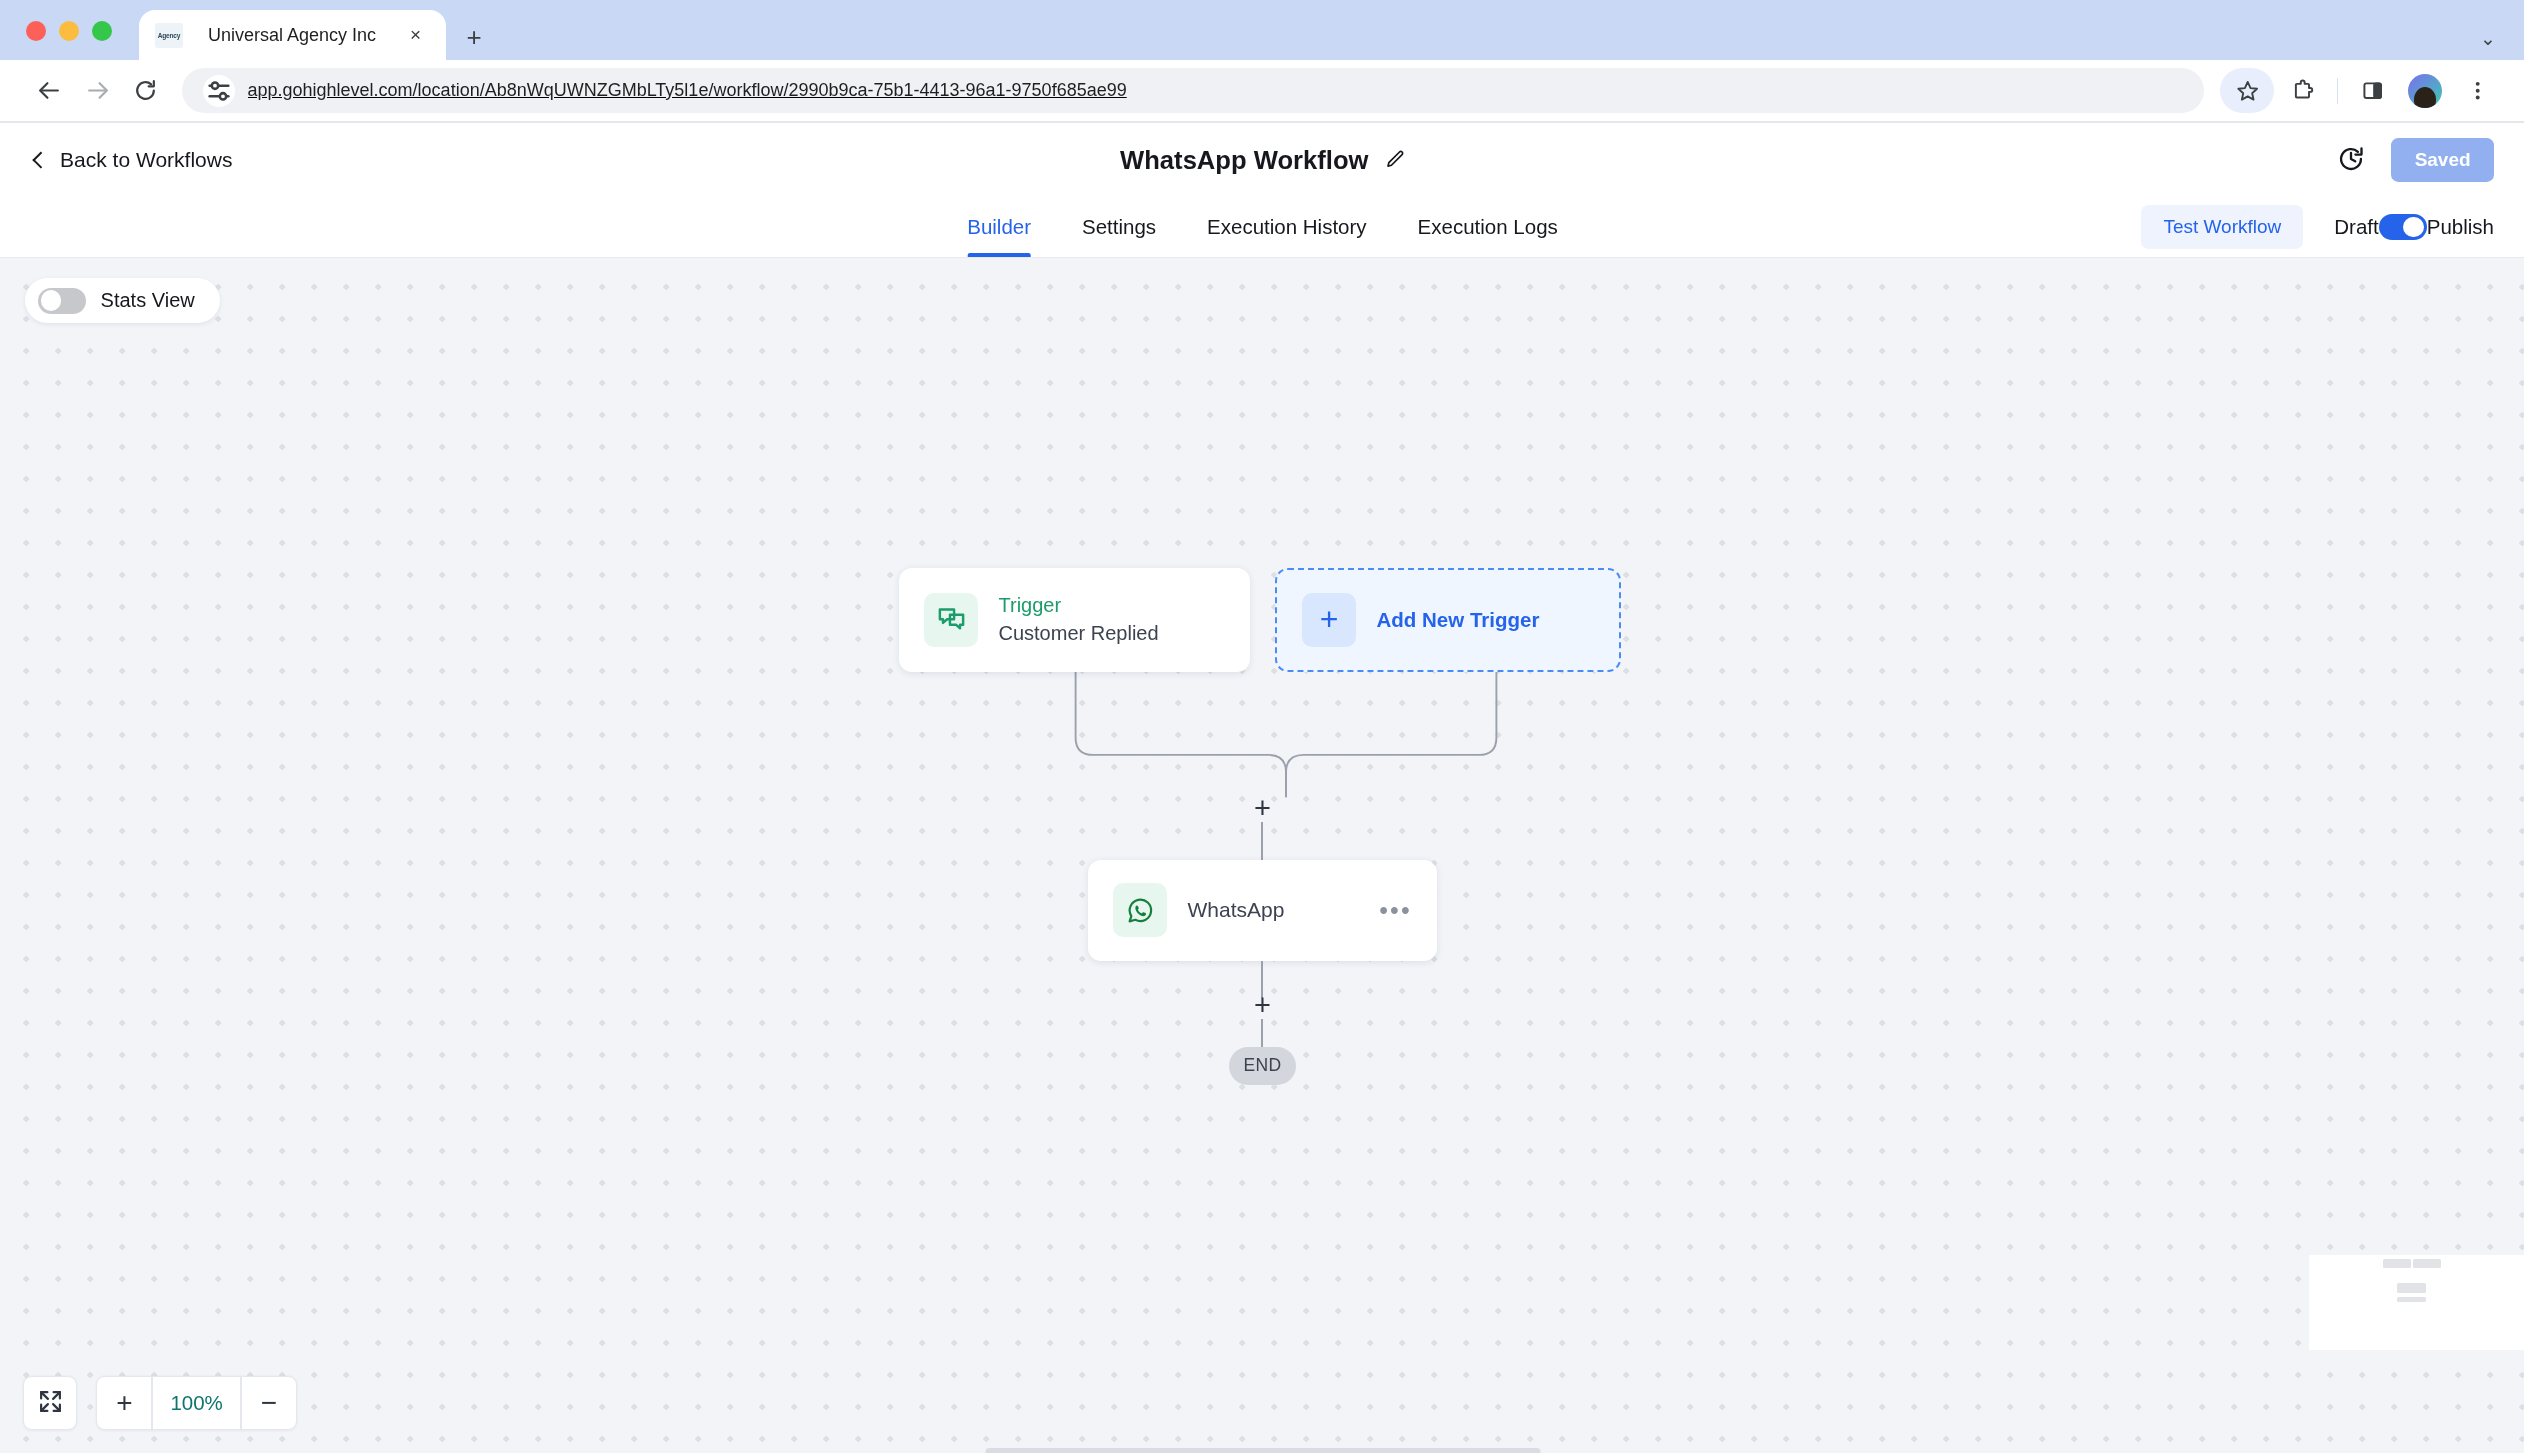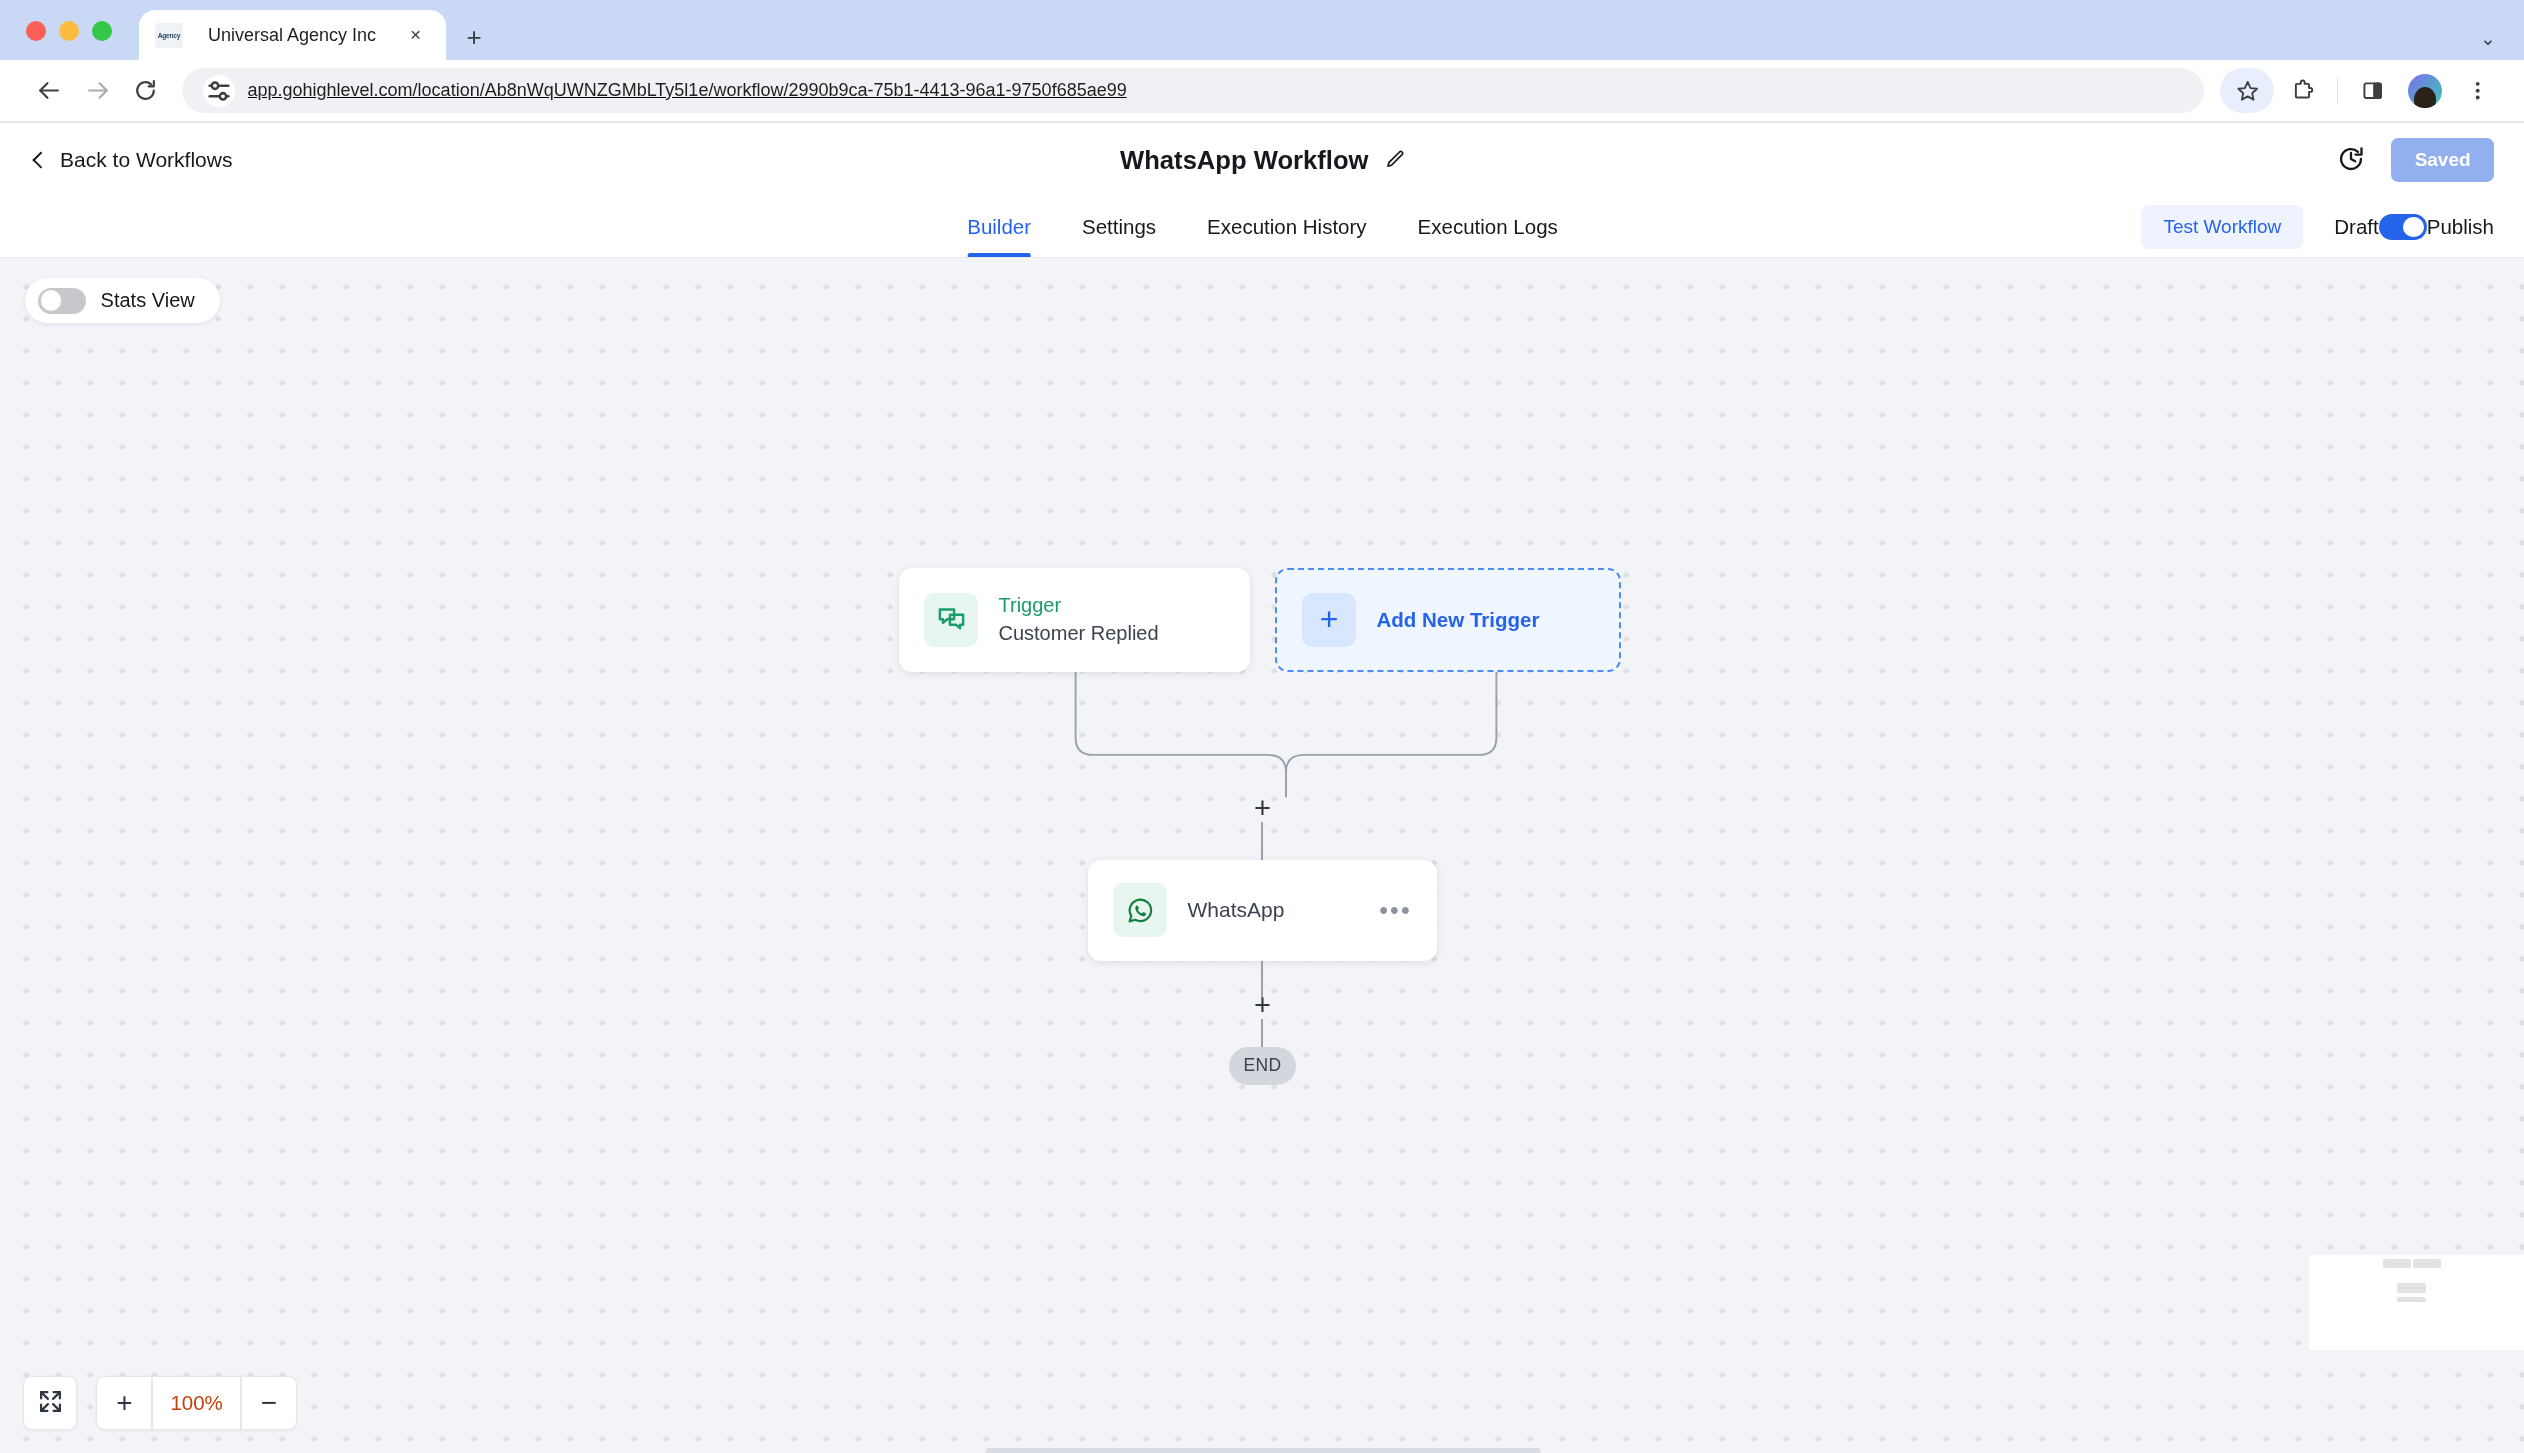--- a/index.html
+++ b/index.html
@@ -345,21 +345,21 @@
   .zc-fit { width: 54px; justify-content: center; }
   .zc-fit svg { width: 25px; height: 25px; }
   .zc-btn {
     width: 54px; height: 100%;
     display: flex; align-items: center; justify-content: center;
     font-size: 28px; color: #2f3541; font-weight: 300;
   }
   .zc-sep { width: 1.5px; height: 100%; background: #e4e7ec; }
   .zc-level {
     padding: 0 17.5px;
-    font-size: 20.5px; color: #c2410c;
+    font-size: 20.5px; color: #0f766e;
   }
 
   
   .minimap {
     position: absolute;
     right: 0; bottom: 105px;
     width: 216px; height: 95px;
     background: #ffffff;
   }
   .mm-node {

